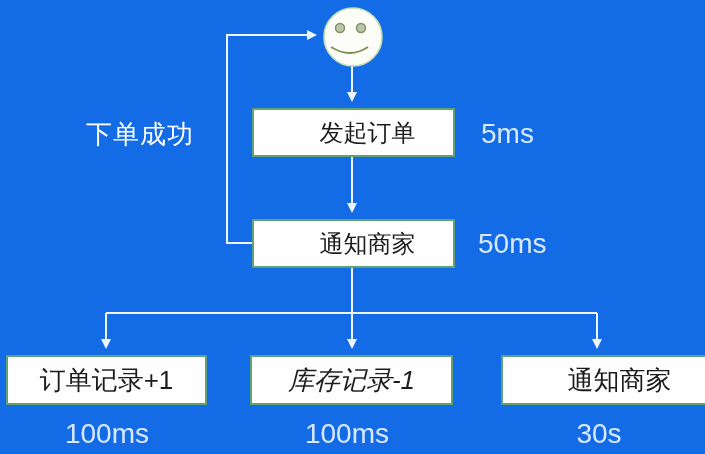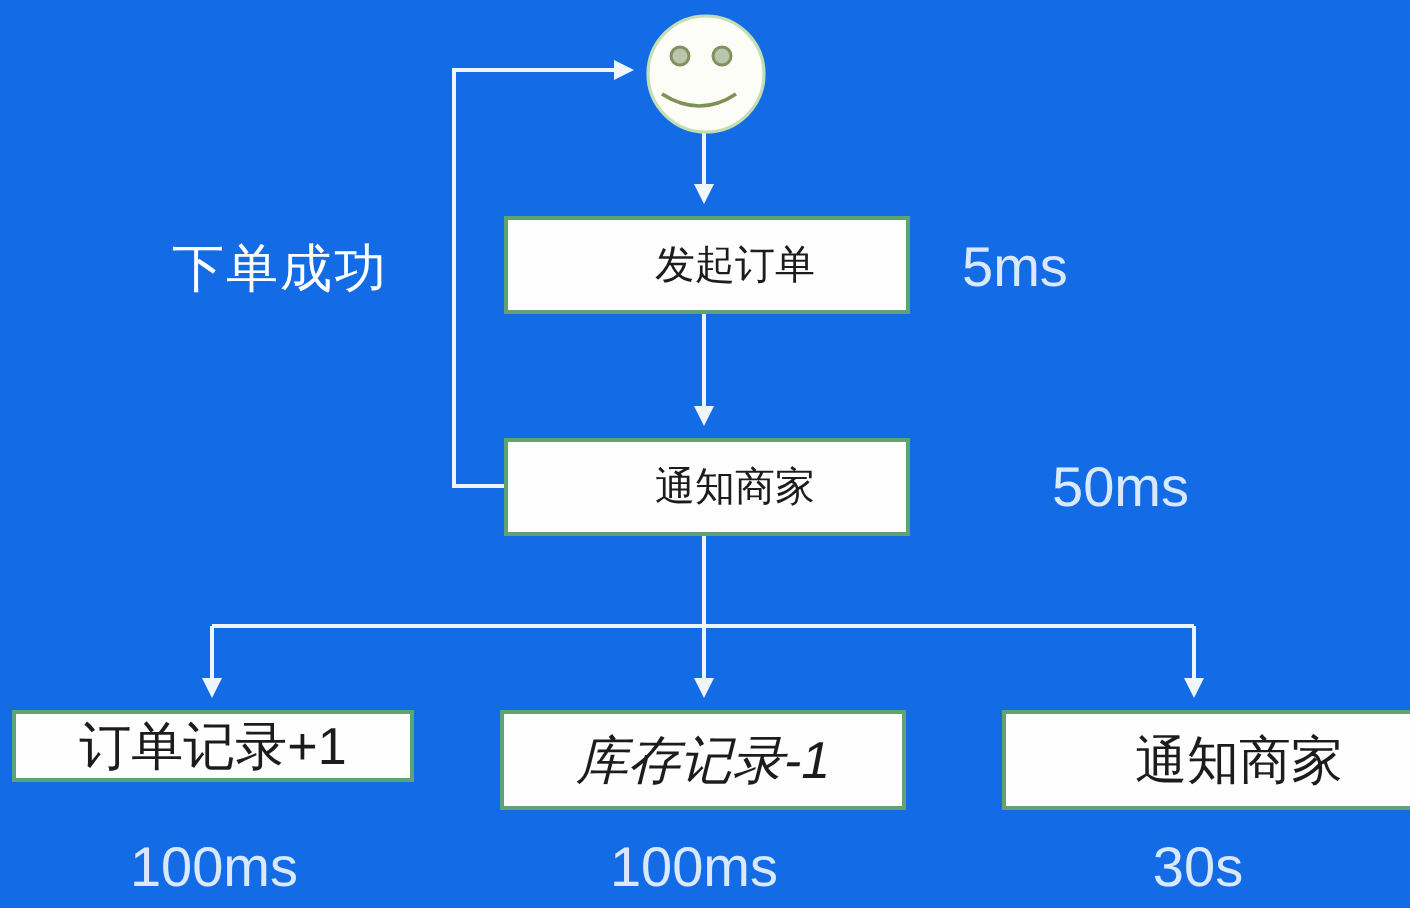--- a/index.html
+++ b/index.html
@@ -25,38 +25,38 @@
   .connectors{position:absolute;left:0;top:0;width:705px;height:454px;}
   .node{
     position:absolute;
     background:var(--box-fill);
     border:2px solid var(--box-border);
     box-sizing:border-box;
     display:flex;align-items:center;justify-content:center;
     color:var(--box-text);
   }
   .node span{white-space:nowrap;}
-  .node-top{font-size:20px;padding-left:28px;}
+  .node-top{font-size:24px;padding-left:28px;}
   .node-bottom{font-size:26px;}
   .b1{left:252px;top:108px;width:203px;height:49px;}
   .b2{left:252px;top:219px;width:203px;height:49px;}
-  .b3{left:6px;top:355px;width:201px;height:36px;}
+  .b3{left:6px;top:355px;width:201px;height:50px;}
   .b4{left:250px;top:355px;width:203px;height:50px;font-style:italic;}
   .b5{left:501px;top:355px;width:237px;height:50px;}
   .success-label{
     position:absolute;left:86px;top:117px;
     color:var(--label-text);font-size:26px;letter-spacing:1px;
   }
   .latency{
     position:absolute;
     color:var(--latency-text);
     font-size:28px;font-weight:300;
   }
   .lat1{left:481px;top:118px;}
-  .lat2{left:478px;top:228px;margin-left:48px;}
+  .lat2{left:478px;top:228px;}
   .lat3{left:37px;top:418px;width:140px;text-align:center;}
   .lat4{left:277px;top:418px;width:140px;text-align:center;}
   .lat5{left:529px;top:418px;width:140px;text-align:center;}
   .smiley{position:absolute;left:323px;top:6px;width:60px;height:62px;}
 </style>
 </head>
 <body>
 
 <div class="canvas">
 

